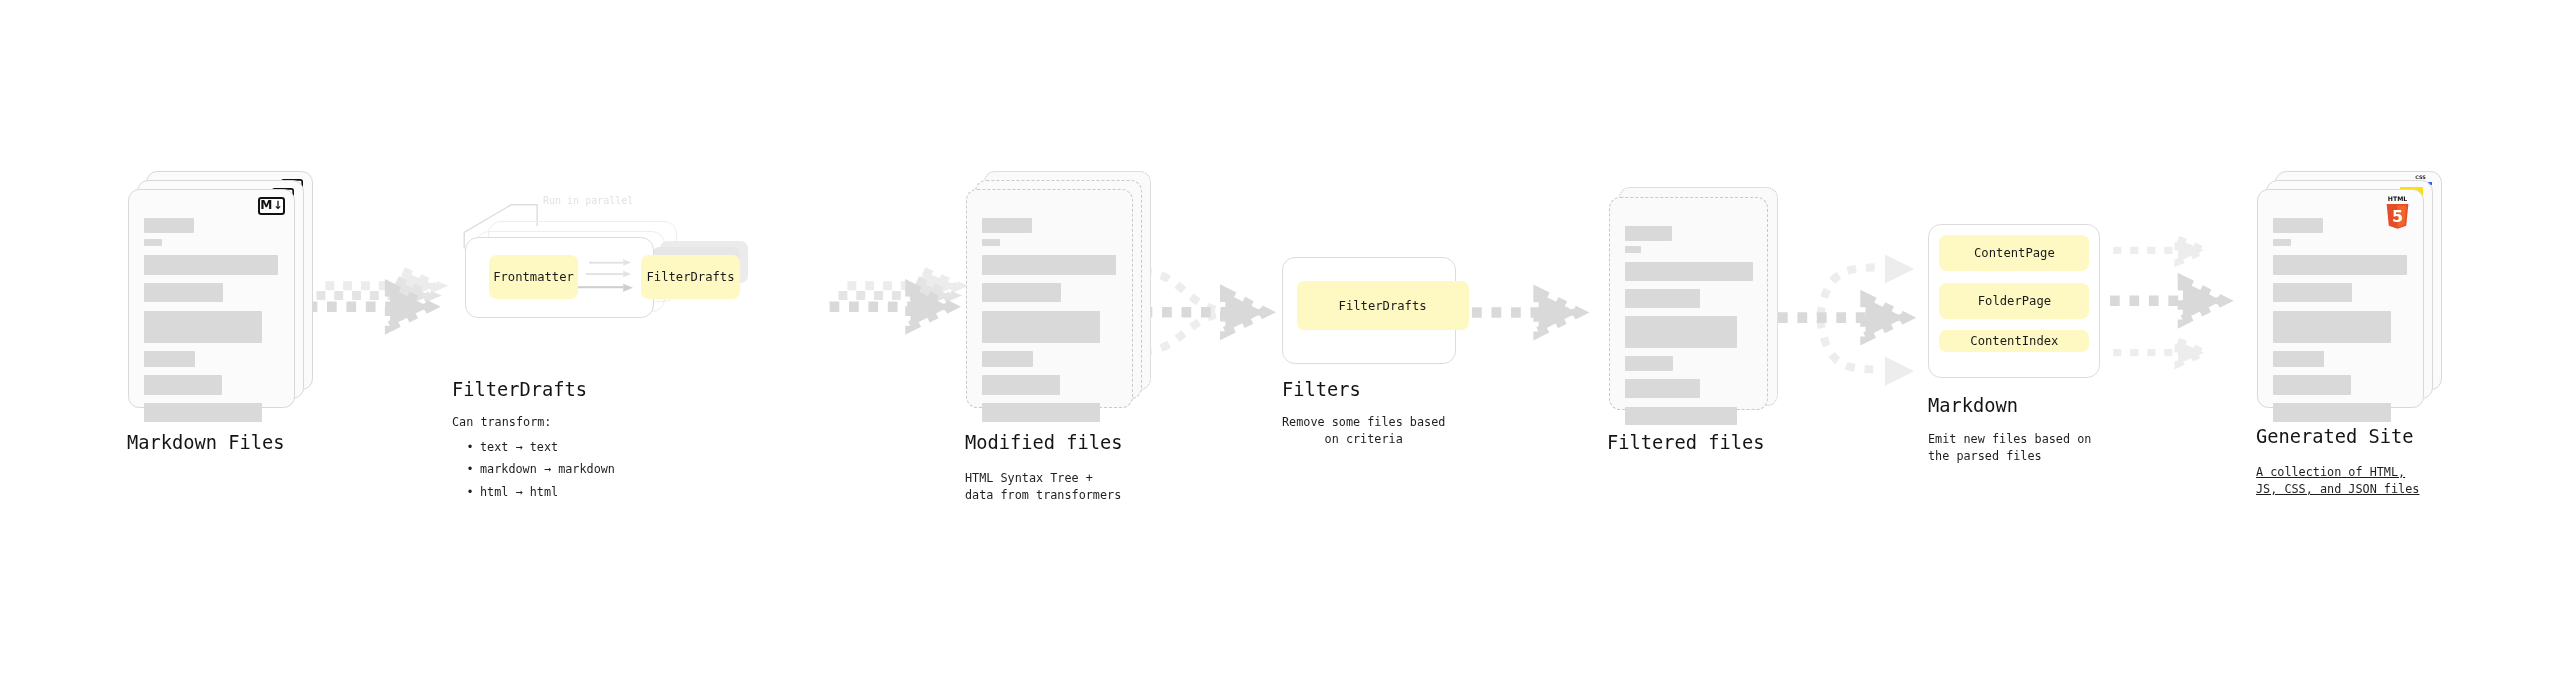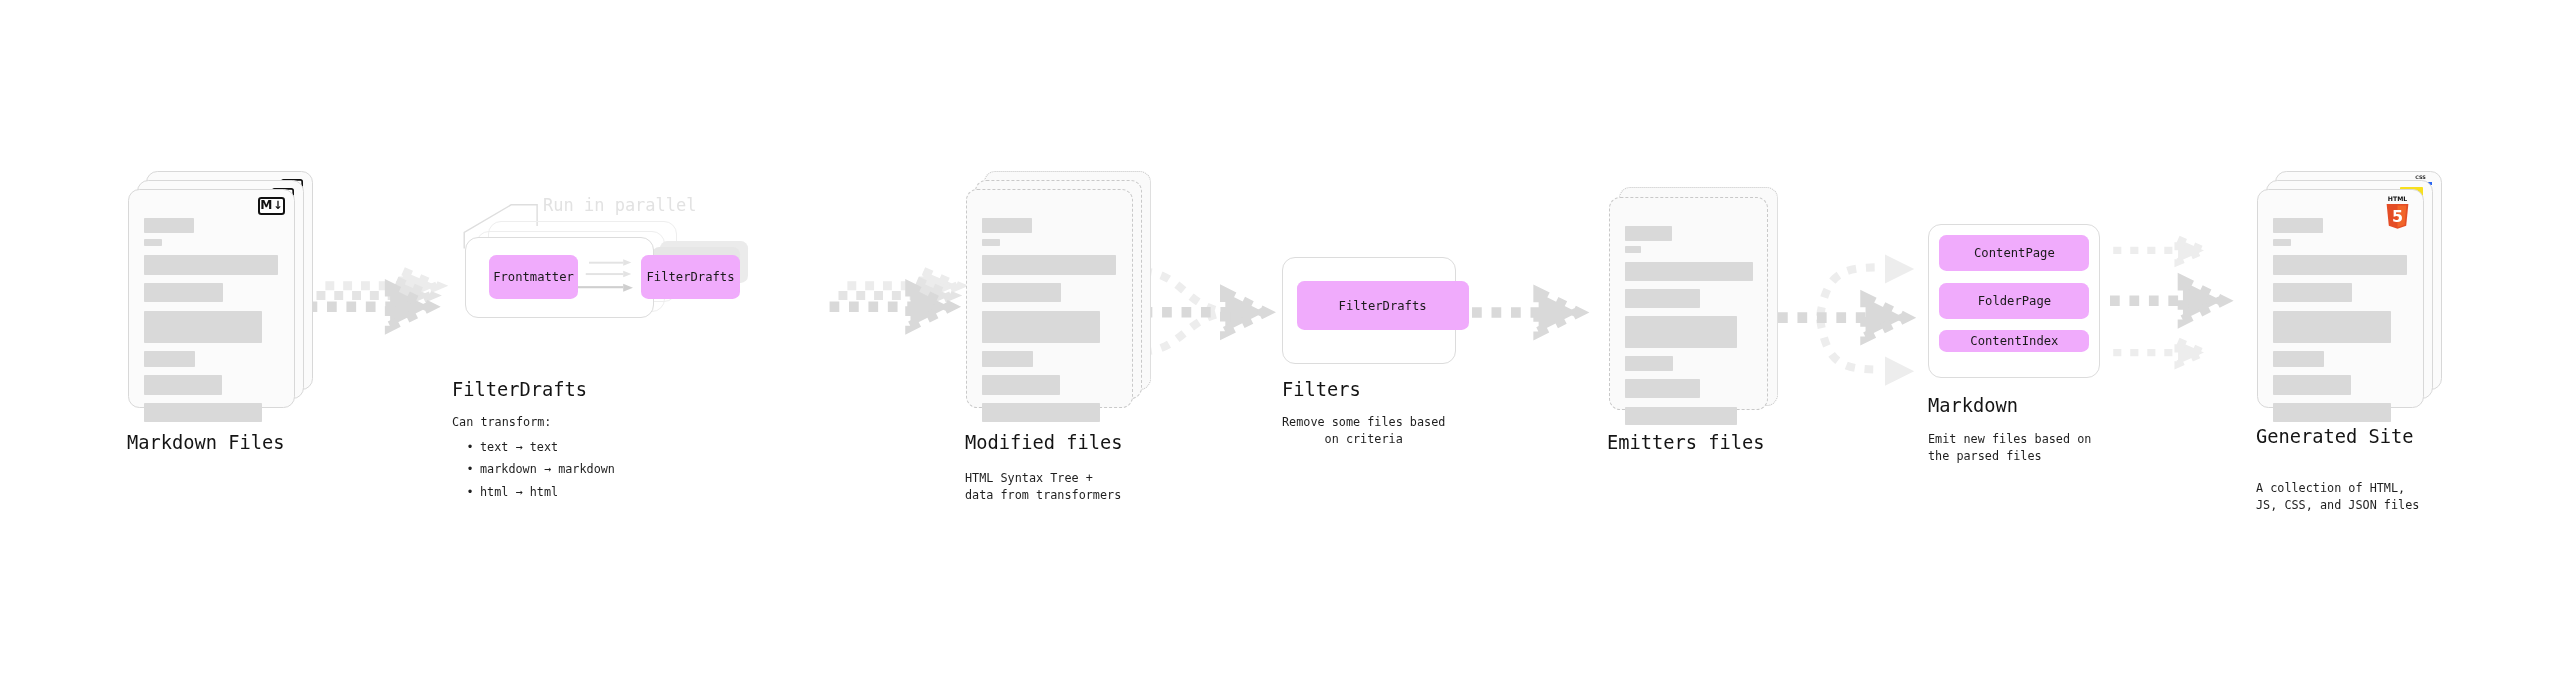--- a/index.html
+++ b/index.html
@@ -62,21 +62,21 @@
 
   
   .group-box {
     position:absolute;
     border:1.3px solid #dcdcdc;
     border-radius:13px;
     background:#fff;
   }
   .group-box.ghost { border-color:#eeeeee; background:transparent; }
   .chip {
-    background:#f0abfc;
+    background:#fef9c3;
     border-radius:7.3px;
     display:flex; align-items:center; justify-content:center;
     color:#1a1a1a;
     font-size:12.2px;
     white-space:nowrap;
   }
   .chip.ghost { background:#ebebeb; color:transparent; }
 
   
   .caption {
@@ -92,21 +92,21 @@
     font-size:11.8px;
     line-height:1.45;
     white-space:pre;
   }
   .bullets { margin:0; padding:0 0 0 11.4px; list-style:none; }
   .bullets li:before { content:"\2022"; margin-right:6.5px; }
 
   .parallel-label {
     position:absolute;
     color:#e2e2e2;
-    font-size:17px;
+    font-size:10px;
     white-space:nowrap;
   }
 
   svg { display:block; overflow:visible; }
 </style>
 </head>
 <body>
 
 <div class="stage">
 
@@ -292,21 +292,21 @@
           <div class="dl" style="width:128px;height:19.5px;margin-bottom:8.1px;"></div>
           <div class="dl" style="width:75px;height:18.7px;margin-bottom:8.1px;"></div>
           <div class="dl" style="width:112px;height:32px;margin-bottom:8.1px;"></div>
           <div class="dl" style="width:48px;height:14.6px;margin-bottom:8.1px;"></div>
           <div class="dl" style="width:75px;height:19.5px;margin-bottom:8.1px;"></div>
           <div class="dl" style="width:112px;height:18px;"></div>
         </div>
       </div>
     </div>
   </div>
-  <div class="caption" style="left:1607px; top:432px;">Emitters files</div>
+  <div class="caption" style="left:1607px; top:432px;">Filtered files</div>
 
   <div class="node" style="left:1778px; top:241px;">
     <svg width="154" height="163" viewBox="0 0 190 200">
       <g fill="none" stroke="#ededed" stroke-width="10" stroke-dasharray="11 12">
         <path d="M52 92 C 60 40, 78 32, 124 32"></path>
         <path d="M52 96 C 60 150, 78 158, 124 158"></path>
       </g>
       <g fill="#ededed">
         <polygon points="132,16 168,34 132,52"></polygon>
         <polygon points="132,142 168,160 132,178"></polygon>
@@ -378,17 +378,17 @@
           <div class="dl" style="width:118px;height:32.5px;margin-bottom:8.1px;"></div>
           <div class="dl" style="width:51px;height:15.4px;margin-bottom:8.1px;"></div>
           <div class="dl" style="width:78px;height:20.3px;margin-bottom:8.1px;"></div>
           <div class="dl" style="width:118px;height:18.7px;"></div>
         </div>
       </div>
 
     </div>
   </div>
   <div class="caption" style="left:2256px; top:426px;">Generated Site</div>
-  <div class="subcaption" style="left:2256px; top:480px;">A collection of HTML,
+  <div class="subcaption" style="left:2256px; top:464px;text-decoration:underline;">A collection of HTML,
 JS, CSS, and JSON files</div>
 
 </div>
 
 
 </body></html>

